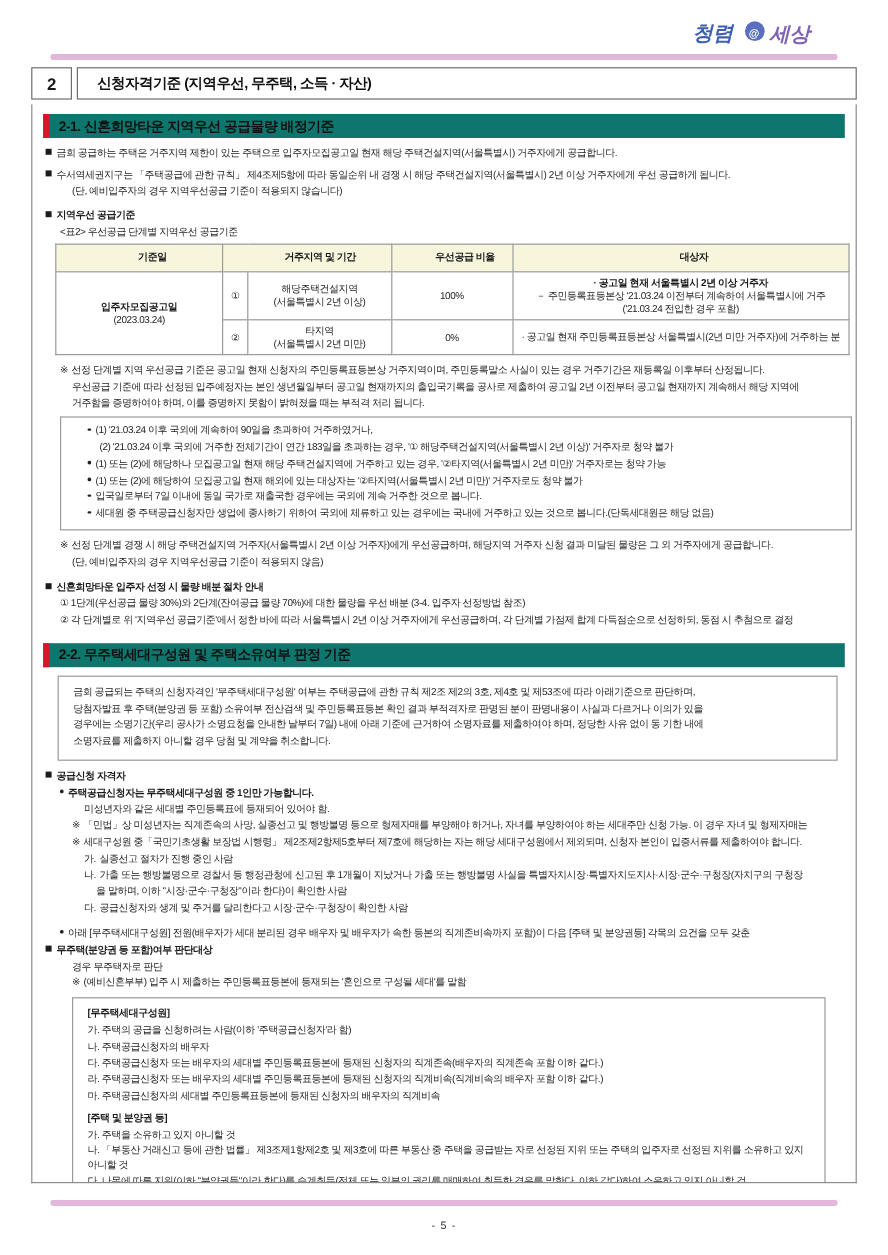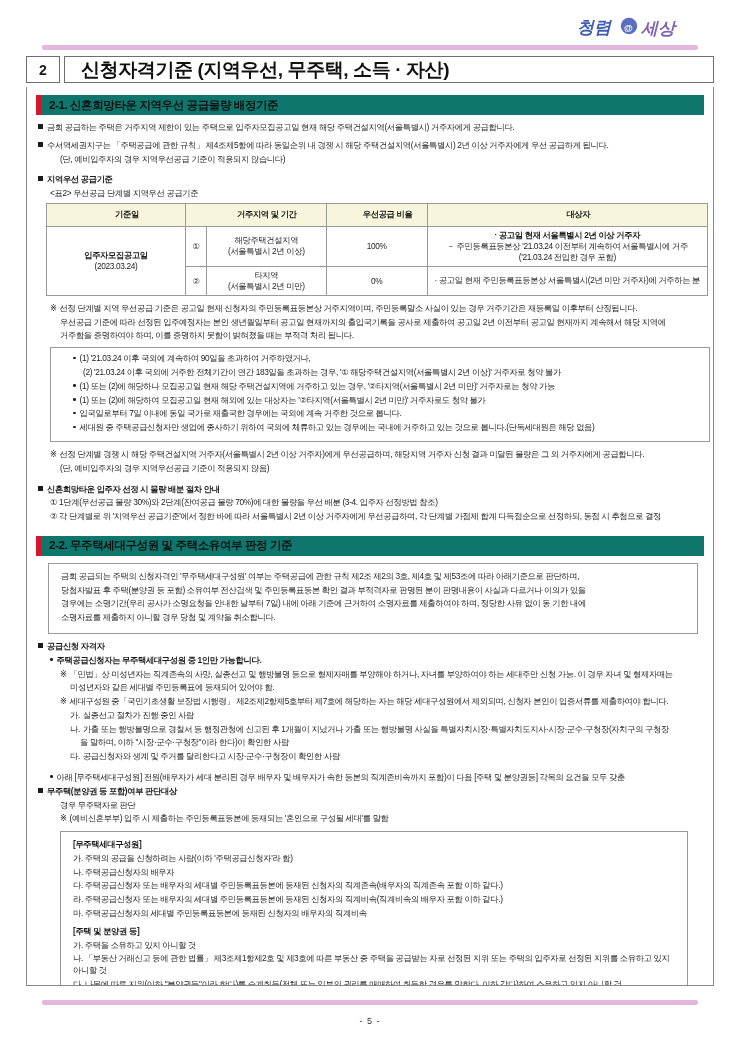--- a/index.html
+++ b/index.html
@@ -24,21 +24,21 @@
 
   
   .frame{position:absolute;left:26px;top:56px;width:688px;height:934px;
     box-sizing:border-box;}
 
   
   .sec-head{display:flex;align-items:stretch;height:27px;margin:0 0 0 0;}
   .sec-num{width:34px;border:1.4px solid #6e6e6e;display:flex;align-items:center;
     justify-content:center;font-size:14px;font-weight:bold;color:#1a1a1a;box-sizing:border-box;}
   .sec-title{flex:1;margin-left:4px;border:1.4px solid #6e6e6e;display:flex;align-items:center;
-    padding-left:16px;font-size:19px;font-weight:bold;letter-spacing:-0.4px;color:#111;box-sizing:border-box;}
+    padding-left:16px;font-size:12px;font-weight:bold;letter-spacing:-0.4px;color:#111;box-sizing:border-box;}
 
   
   .body-box{border:1.3px solid #8a8a8a;border-top:none;box-sizing:border-box;
     padding:8px 9px 10px 9px;margin-top:4px;height:899px;overflow:hidden;}
 
   
   .subbar{display:flex;align-items:center;background:#0f766e;height:20px;margin-bottom:7px;}
   .subbar .tick{width:5px;height:20px;background:#d9152a;margin-right:8px;flex:0 0 auto;}
   .subbar .txt{font-size:11.5px;font-weight:bold;color:#111;letter-spacing:-0.4px;}
   .subbar.sp{margin-top:13px;}
@@ -230,24 +230,24 @@
       </div>
 
       <div class="gap"></div>
 
       <div class="ln lvl0">
         <span class="sq"></span><b>공급신청 자격자</b>
       </div>
       <div class="ln lvl1">
         <span class="dot"></span><b>주택공급신청자는 무주택세대구성원 중 1인만 가능합니다.</b>
       </div>
+      <div class="ln lvl3">미성년자와 같은 세대별 주민등록표에 등재되어 있어야 함.</div>
       <div class="ln lvl2">
         <span class="ast">※</span><span>「민법」상 미성년자는 직계존속의 사망, 실종선고 및 행방불명 등으로 형제자매를 부양해야 하거나, 자녀를 부양하여야 하는 세대주만 신청 가능. 이 경우 자녀 및 형제자매는</span>
       </div>
-      <div class="ln lvl3">미성년자와 같은 세대별 주민등록표에 등재되어 있어야 함.</div>
       <div class="ln lvl2">
         <span class="ast">※</span><span>세대구성원 중「국민기초생활 보장법 시행령」 제2조제2항제5호부터 제7호에 해당하는 자는 해당 세대구성원에서 제외되며, 신청자 본인이 입증서류를 제출하여야 합니다.</span>
       </div>
       <div class="ln lvl3">
         <span class="mk">가.</span><span>실종선고 절차가 진행 중인 사람</span>
       </div>
       <div class="ln lvl3">
         <span class="mk">나.</span><span>가출 또는 행방불명으로 경찰서 등 행정관청에 신고된 후 1개월이 지났거나 가출 또는 행방불명 사실을 특별자치시장·특별자치도지사·시장·군수·구청장(자치구의 구청장</span>
       </div>
       <div class="ln lvl4">을 말하며, 이하 "시장·군수·구청장"이라 한다)이 확인한 사람</div>

